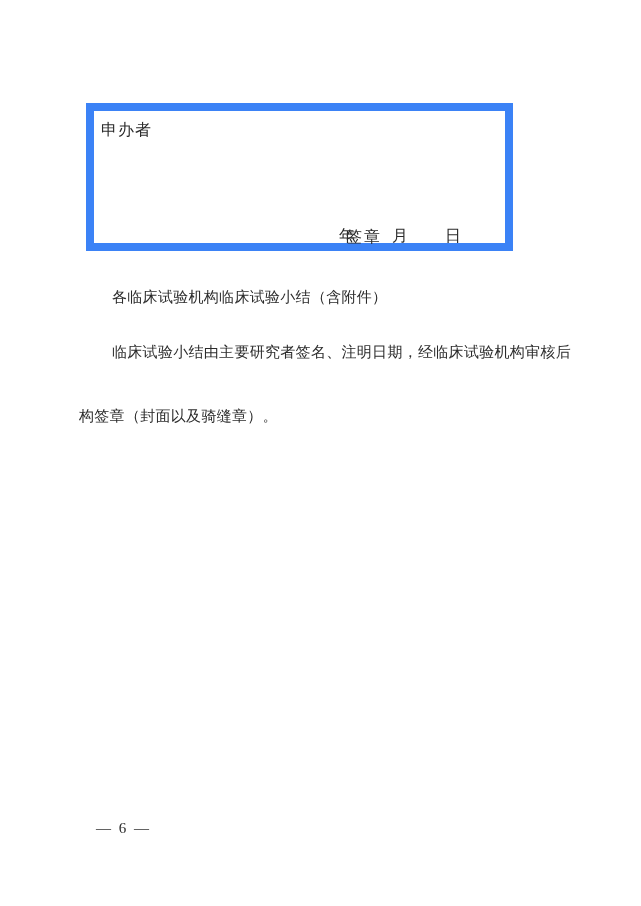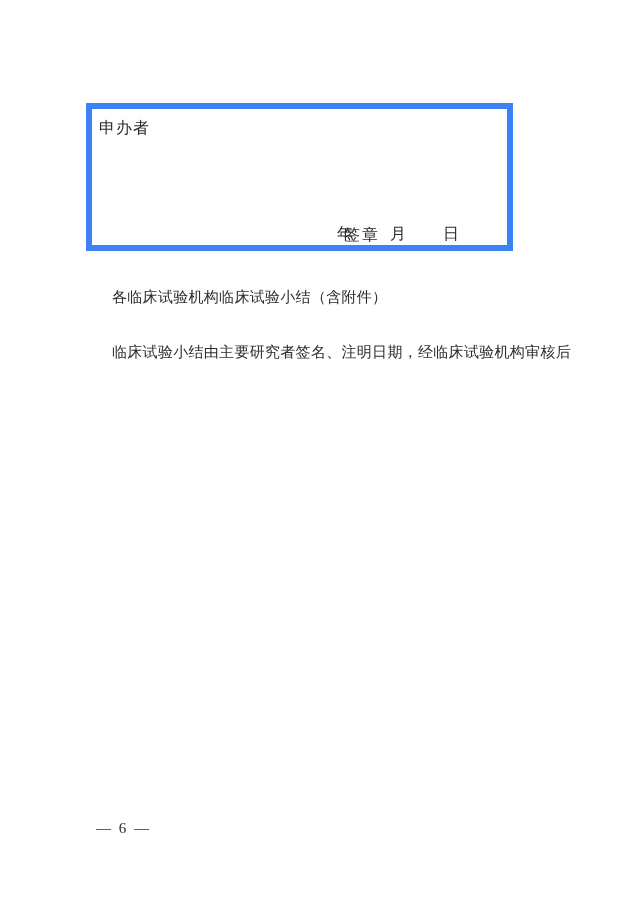--- a/index.html
+++ b/index.html
@@ -17,21 +17,21 @@
     color: #2b2b2b;
     overflow: hidden;
   }
   
   .sig-box {
     position: absolute;
     left: 86px;
     top: 103px;
     width: 427px;
     height: 148px;
-    border: 6px solid #3b82f6;
+    border: 8px solid #3b82f6;
     box-sizing: border-box;
     background: #ffffff;
   }
   .sig-applicant {
     position: absolute;
     left: 7px;
     top: 11px;
     font-size: 16px;
     line-height: 1;
     letter-spacing: 1px;
@@ -107,16 +107,17 @@
       <span class="date-part">年</span>
       <span class="date-part">月</span>
       <span class="date-part">日</span>
     </div>
   </div>
 
 
   <div class="body-line para1">各临床试验机构临床试验小结（含附件）</div>
 
   <div class="body-line p2l1">临床试验小结由主要研究者签名、注明日期，经临床试验机构审核后</div>
+  <div class="body-line p2l3">构签章（封面以及骑缝章）。</div>
 
   <div class="page-number">— 6 —</div>
 
 </div>
 
 </body></html>

